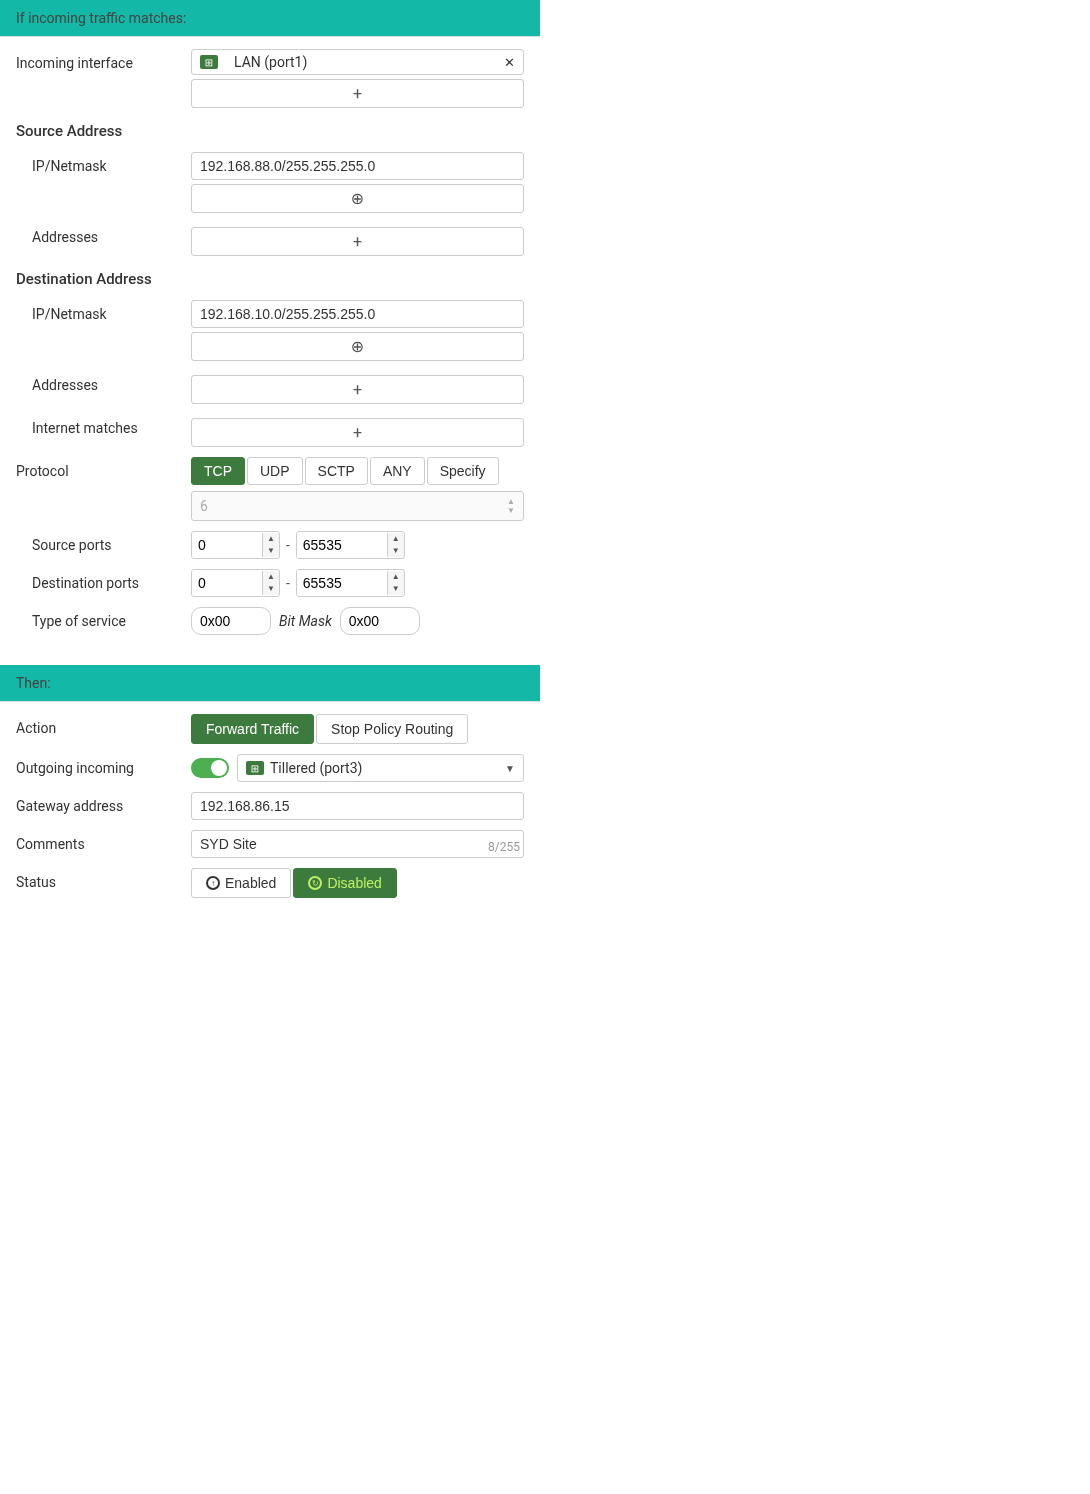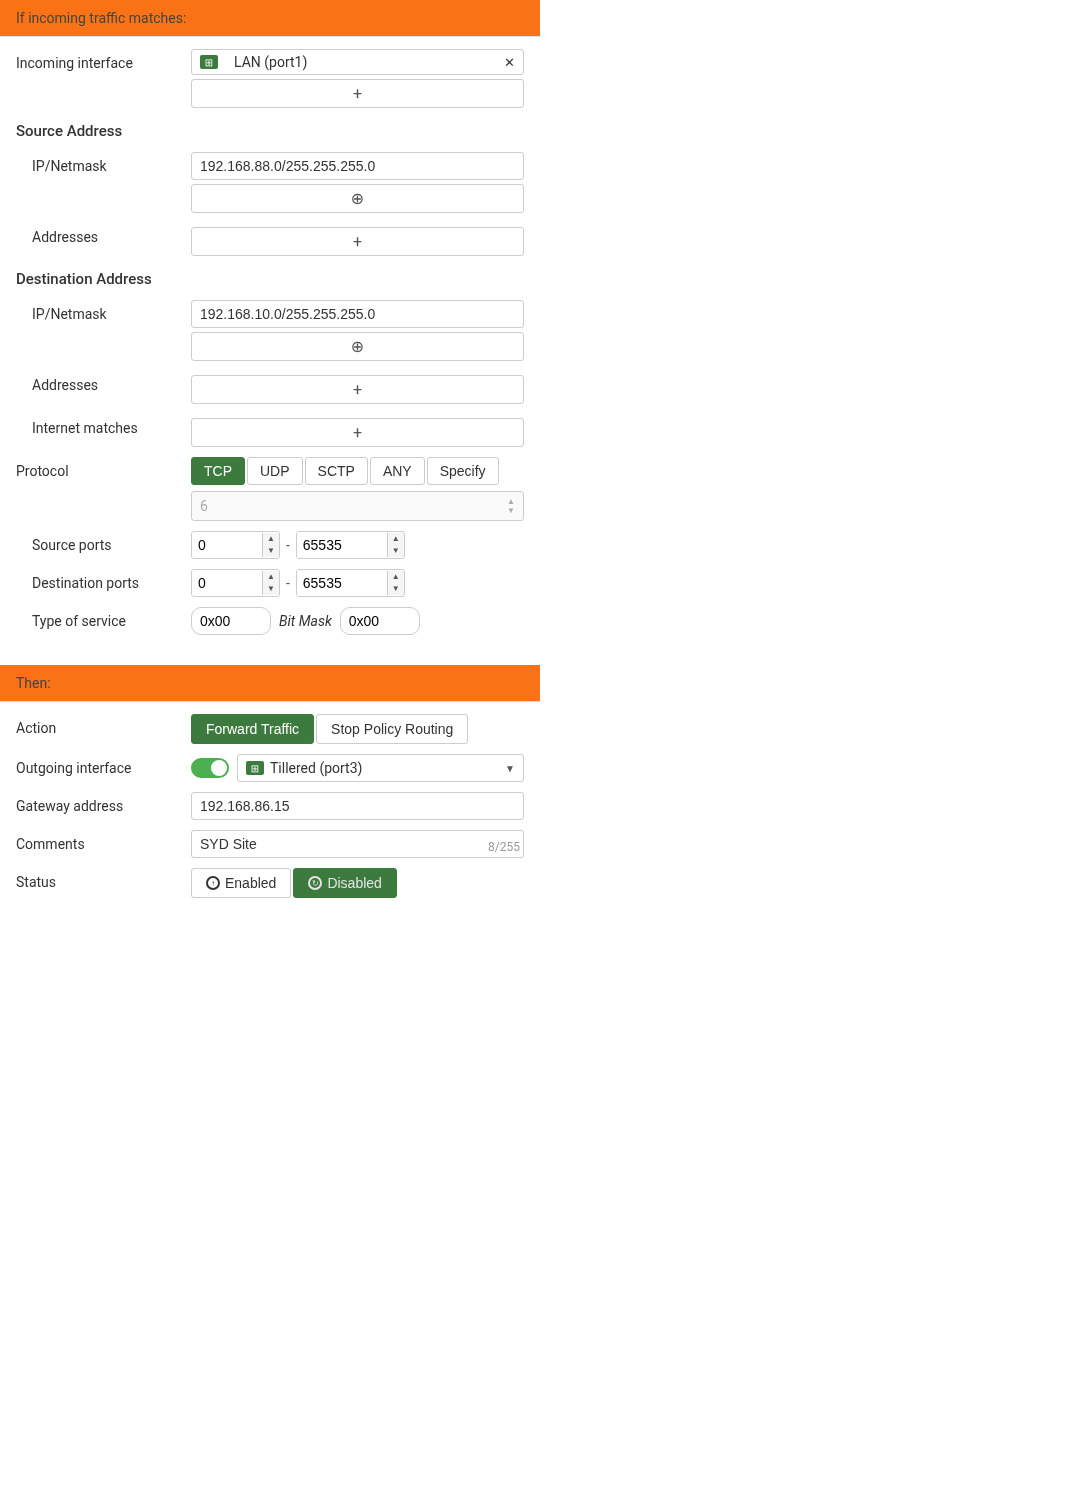--- a/index.html
+++ b/index.html
@@ -4,21 +4,21 @@
   <style>
     * { box-sizing: border-box; margin: 0; padding: 0; }
     body {
       font-family: -apple-system, BlinkMacSystemFont, "Segoe UI", Roboto, sans-serif;
       font-size: 14px;
       background: #fff;
       color: #333;
       width: 540px;
     }
     .section-header {
-      background: #f97316;
+      background: #14b8a6;
       padding: 10px 16px;
       font-size: 14px;
       color: #444;
       border-bottom: 1px solid #ddd;
     }
     .form-body {
       padding: 12px 16px;
       background: #fff;
     }
     .form-row {
@@ -260,21 +260,21 @@
       cursor: pointer;
       font-size: 14px;
       color: #333;
       border-radius: 3px;
       display: flex;
       align-items: center;
       gap: 5px;
     }
     .status-btn.active {
       background: #3d7a3d;
-      color: #e5e5e5;
+      color: #bef264;
       border-color: #3d7a3d;
     }
     .status-icon {
       display: inline-block;
       width: 14px;
       height: 14px;
       border-radius: 50%;
       border: 2px solid currentColor;
       position: relative;
     }
@@ -490,21 +490,21 @@
       <div class="form-label">Action</div>
       <div class="form-control">
         <div class="action-buttons">
           <button class="action-btn active">Forward Traffic</button>
           <button class="action-btn">Stop Policy Routing</button>
         </div>
       </div>
     </div>
 
     <div class="form-row">
-      <div class="form-label">Outgoing interface</div>
+      <div class="form-label">Outgoing incoming</div>
       <div class="form-control">
         <div class="outgoing-row">
           <div class="toggle-switch"></div>
           <div class="outgoing-select">
             <div class="outgoing-select-inner">
               <span class="interface-icon"></span>
               <span>Tillered (port3)</span>
             </div>
             <span class="chevron-down">▼</span>
           </div>

